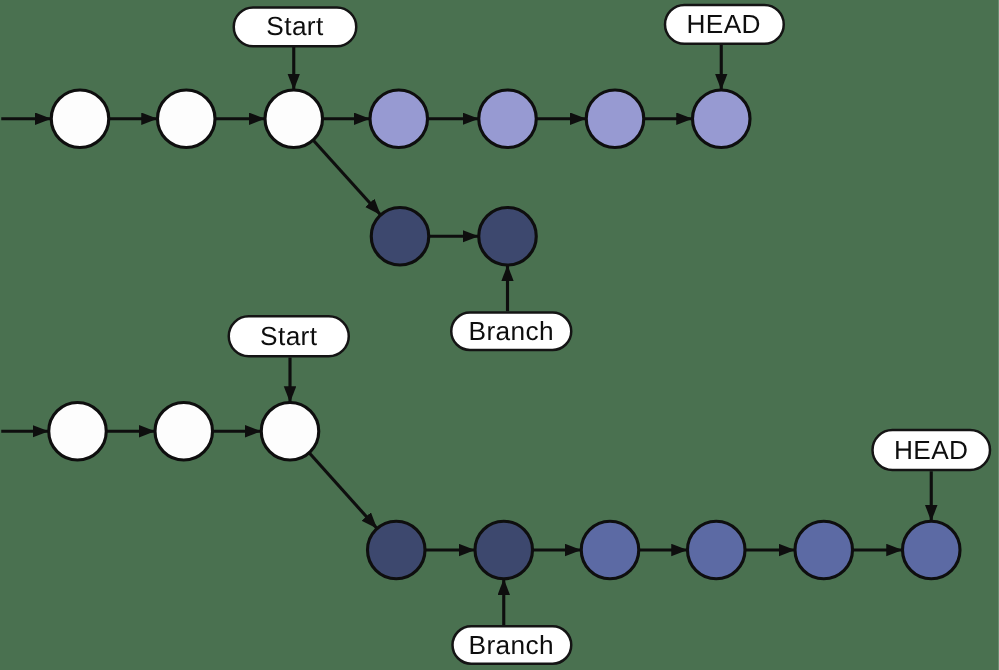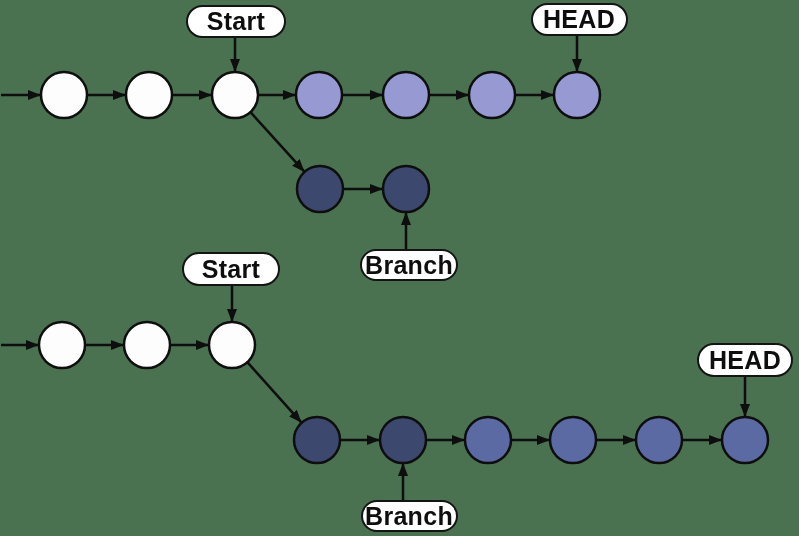--- a/index.html
+++ b/index.html
@@ -17,26 +17,25 @@
     display: block;
   }
   .pill {
     position: absolute;
     box-sizing: border-box;
     display: flex;
     align-items: center;
     justify-content: center;
     border-radius: 17px;
     border: 2.5px solid #141414;
-    font-size: 25px;
+    font-size: 21px;
     line-height: 1;
     letter-spacing: 0.3px;
     z-index: 2;
     user-select: none;
-    font-weight: bold;
   }
 </style>
 </head>
 <body>
 
 <div class="stage" id="stage" style="background: rgb(74, 113, 80);">
   <svg id="diagram-svg" viewBox="0 0 799 536">
       <defs>
         <marker id="arrowhead" markerUnits="userSpaceOnUse" markerWidth="14" markerHeight="12" refX="13" refY="5" orient="auto">
           <path d="M0,0 L13,5 L0,10 z" fill="#0e0e0e"></path>

